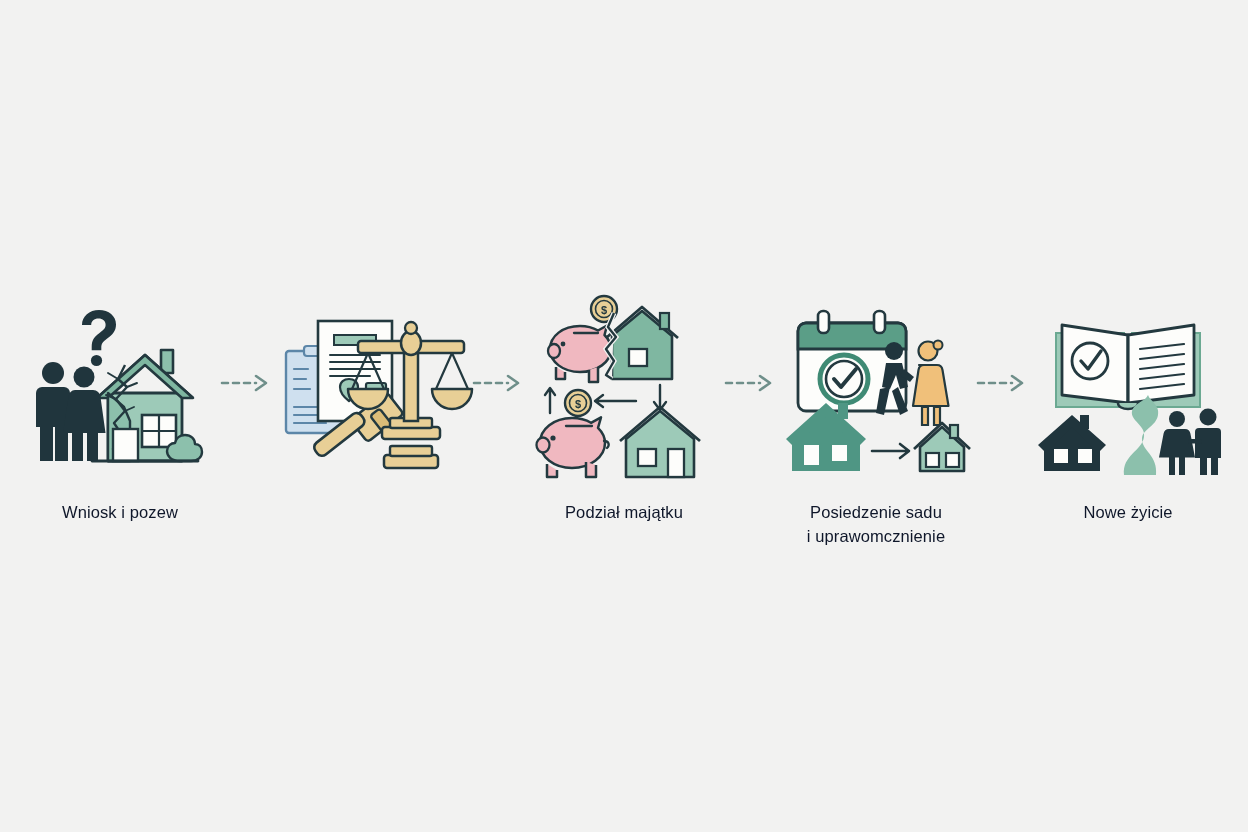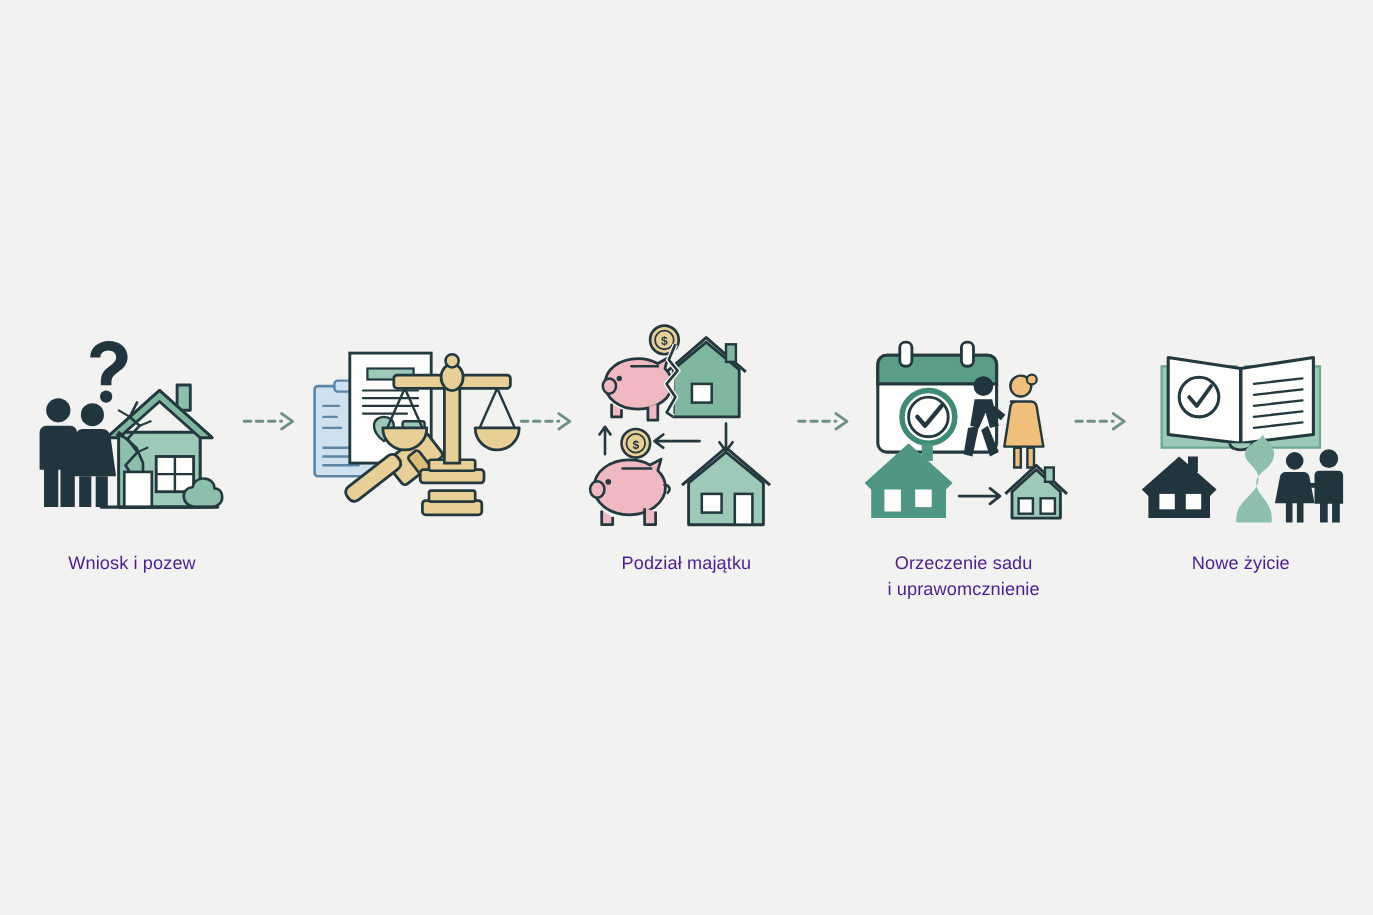--- a/index.html
+++ b/index.html
@@ -45,21 +45,21 @@
   }
   .art svg {
     display: block;
     overflow: visible;
   }
   .caption {
     margin-top: 18px;
     text-align: center;
     font-size: 16.5px;
     line-height: 1.45;
-    color: #4c1d95;
+    color: #0f172a;
     letter-spacing: 0.1px;
     white-space: pre-line;
   }
   .connector {
     flex: 0 0 52px;
     width: 52px;
     height: 200px;
     display: flex;
     align-items: center;
     justify-content: center;
@@ -314,21 +314,21 @@
 
           <g>
             <path d="M134 144 L156 124 L178 144 L178 168 L134 168 Z" fill="#9dcab8" stroke="#23393f" stroke-width="2.6" stroke-linejoin="round"></path>
             <path d="M128 146 L156 120 L184 146" fill="none" stroke="#23393f" stroke-width="2.8" stroke-linejoin="round"></path>
             <rect x="140" y="150" width="13" height="14" fill="#fdfdfb" stroke="#23393f" stroke-width="2.2"></rect>
             <rect x="160" y="150" width="13" height="14" fill="#fdfdfb" stroke="#23393f" stroke-width="2.2"></rect>
             <rect x="164" y="122" width="8" height="13" fill="#9dcab8" stroke="#23393f" stroke-width="2.2"></rect>
           </g>
         </svg>
       </div>
-      <div class="caption">Orzeczenie sadu
+      <div class="caption">Posiedzenie sadu
 i uprawomcznienie</div>
     </div>
 
     <div class="connector">
       <svg width="52" height="20" viewBox="0 0 52 20">
         <line x1="2" y1="10" x2="36" y2="10" stroke="#6f8f8a" stroke-width="2.6" stroke-dasharray="6 5" stroke-linecap="round"></line>
         <path d="M36 3 L46 10 L36 17" fill="none" stroke="#6f8f8a" stroke-width="2.6" stroke-linecap="round" stroke-linejoin="round"></path>
       </svg>
     </div>
 

